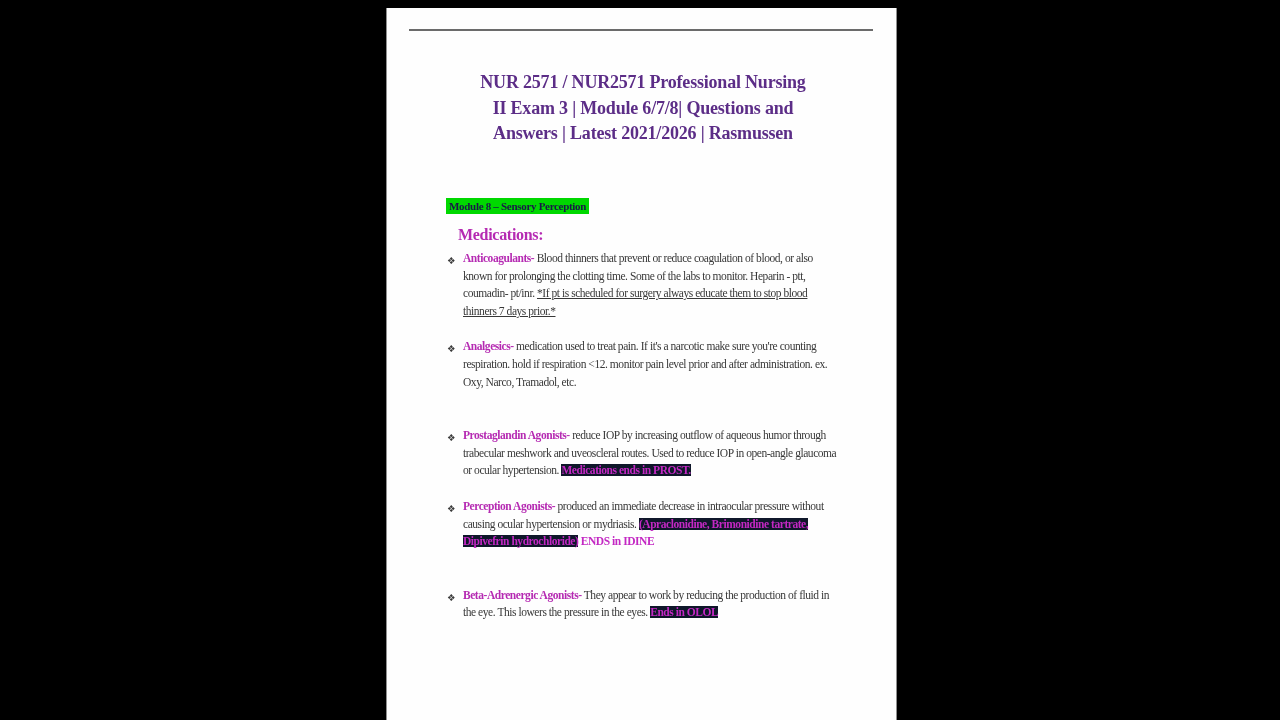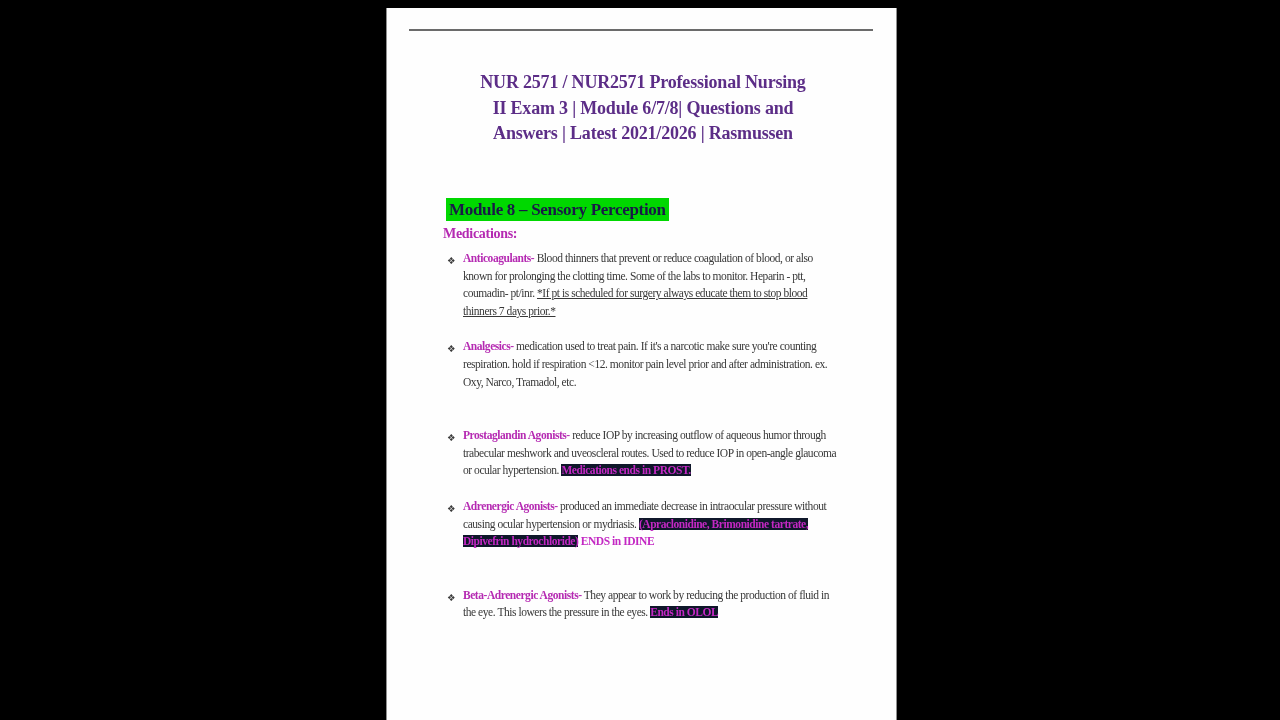--- a/index.html
+++ b/index.html
@@ -18,26 +18,26 @@
   .rule { position:absolute; left:22px; width:464px; height:2px; background:#6b6b6b; }
   .rule.top { top:21px; }
   .rule.bottom { top:713px; }
   .doc-title {
     position:absolute; top:62px; left:54px; width:404px;
     text-align:center; color:#5c2d87; font-weight:bold;
     font-size:18px; line-height:25.5px; letter-spacing:-0.2px;
   }
   .section-head {
     position:absolute; top:192px; left:59px;
-    font-size:17px; font-weight:bold; letter-spacing:-0.3px;
+    font-size:11px; font-weight:bold; letter-spacing:-0.3px;
   }
   .hl-green { background:#00d800; color:#191947; padding:2px 3px; }
   .subhead {
-    position:absolute; top:218px; left:56px;
-    color:#b52ab2; font-weight:bold; font-size:14px; letter-spacing:-0.3px;
+    position:absolute; top:218px; left:71px;
+    color:#b52ab2; font-weight:bold; font-size:16px; letter-spacing:-0.3px;
   }
   .bullets {
     position:absolute; top:242px; left:60px; width:393px;
     list-style:none; margin:0; padding:0;
     font-size:11.5px; line-height:17.6px; letter-spacing:-0.45px;
     color:#383838;
   }
   .bullets li { position:relative; padding-left:16px; margin-bottom:18px; }
   .bullets li.gap-xl { margin-bottom:36px; }
   .glyph {
@@ -83,21 +83,21 @@
       <span class="lead">Analgesics-</span><span> medication used to treat pain. If it's a narcotic make sure you're counting respiration. hold if respiration &lt;12. monitor pain level prior and after administration. ex. Oxy, Narco, Tramadol, etc.</span>
     </li>
 
     <li>
       <span class="glyph">❖</span>
       <span class="lead">Prostaglandin Agonists-</span><span> reduce IOP by increasing outflow of aqueous humor through trabecular meshwork and uveoscleral routes. Used to reduce IOP in open-angle glaucoma or ocular hypertension. </span><span class="hl-yellow">Medications ends in PROST.</span>
     </li>
 
     <li class="gap-xl">
       <span class="glyph">❖</span>
-      <span class="lead">Adrenergic Agonists-</span><span> produced an immediate decrease in intraocular pressure without causing ocular hypertension or mydriasis. </span><span class="hl-yellow">(Apraclonidine, Brimonidine tartrate, Dipivefrin hydrochloride)</span><span class="magenta-bold"> ENDS in IDINE</span>
+      <span class="lead">Perception Agonists-</span><span> produced an immediate decrease in intraocular pressure without causing ocular hypertension or mydriasis. </span><span class="hl-yellow">(Apraclonidine, Brimonidine tartrate, Dipivefrin hydrochloride)</span><span class="magenta-bold"> ENDS in IDINE</span>
     </li>
 
     <li>
       <span class="glyph">❖</span>
       <span class="lead">Beta-Adrenergic Agonists-</span><span> They appear to work by reducing the production of fluid in the eye. This lowers the pressure in the eyes. </span><span class="hl-yellow">Ends in OLOL</span>
     </li>
 
   </ul>
 </div>
 

